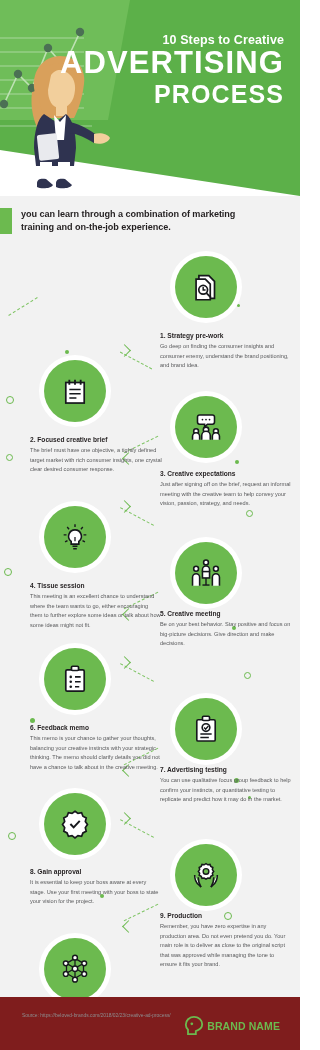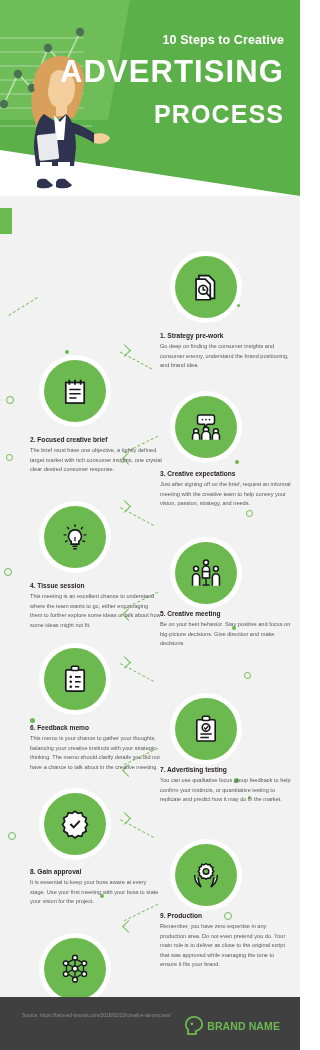--- a/index.html
+++ b/index.html
@@ -57,34 +57,33 @@
     position: absolute;
     right: 16px; top: 34px;
     text-align: right;
     color: #ffffff;
   }
   .head-kicker {
     font-size: 12.5px;
     font-weight: bold;
     letter-spacing: .1px;
     line-height: 1;
-    margin-bottom: 9px;
   }
   .head-line1 {
     font-size: 31px;
     font-weight: bold;
     letter-spacing: 1.1px;
     line-height: 1.06;
   }
   .head-line2 {
     font-size: 25px;
     font-weight: bold;
     letter-spacing: 1.1px;
     line-height: 1.06;
-    margin-top: 13px;
+    margin-top: 2px;
   }
 
   
   .subtitle-wrap {
     position: absolute;
     top: 208px; left: 0;
     width: 300px;
     display: flex;
     align-items: flex-start;
   }
@@ -166,21 +165,21 @@
     width: 9px; height: 9px;
     border-left: 1.6px solid #6cba4f;
     border-top: 1.6px solid #6cba4f;
   }
 
   
   .footer {
     position: absolute;
     bottom: 0; left: 0;
     width: 300px; height: 53px;
-    background: #404040;
+    background: #7f1d1d;
     display: flex;
     align-items: center;
   }
   .footer-source {
     position: absolute;
     left: 22px; top: 14px;
     font-size: 4.9px;
     color: #8d8e90;
     line-height: 1.85;
     width: 150px;
@@ -262,20 +261,21 @@
 
     <div class="header-text">
       <div class="head-kicker">10 Steps to Creative</div>
       <div class="head-line1">ADVERTISING</div>
       <div class="head-line2">PROCESS</div>
     </div>
   </div>
 
   <div class="subtitle-wrap">
     <div class="subtitle-bar"></div>
+    <div class="subtitle-text">you can learn through a combination of marketing training and on-the-job experience.</div>
   </div>
 
   <div class="steps">
 
     <div class="dashline" style="left:6px;  top:58px;  width:34px; transform:rotate(-32deg);"></div>
     <div class="dashline" style="left:118px; top:112px; width:36px; transform:rotate(28deg);"></div>
     <div class="dashline" style="left:122px; top:196px; width:38px; transform:rotate(-26deg);"></div>
     <div class="dashline" style="left:118px; top:268px; width:38px; transform:rotate(28deg);"></div>
     <div class="dashline" style="left:122px; top:352px; width:38px; transform:rotate(-26deg);"></div>
     <div class="dashline" style="left:118px; top:424px; width:38px; transform:rotate(28deg);"></div>

